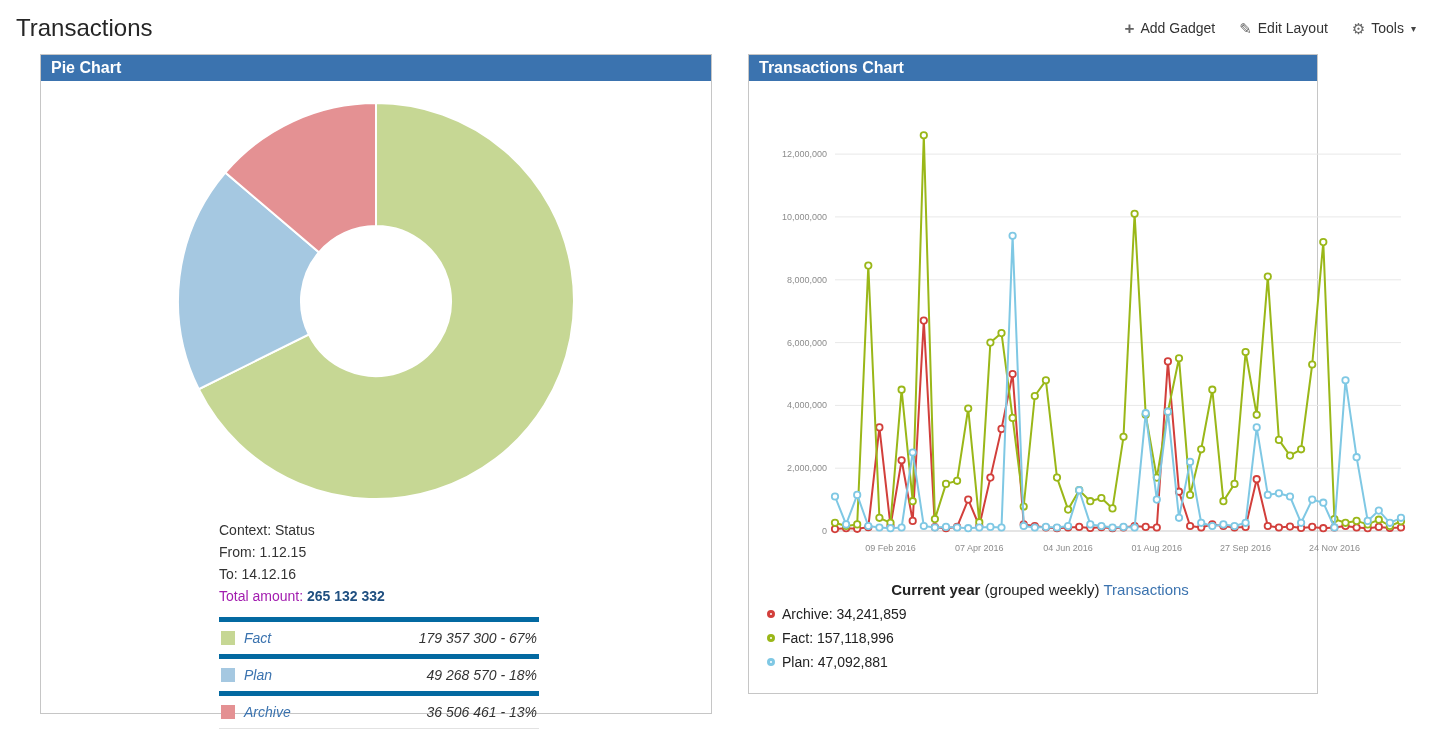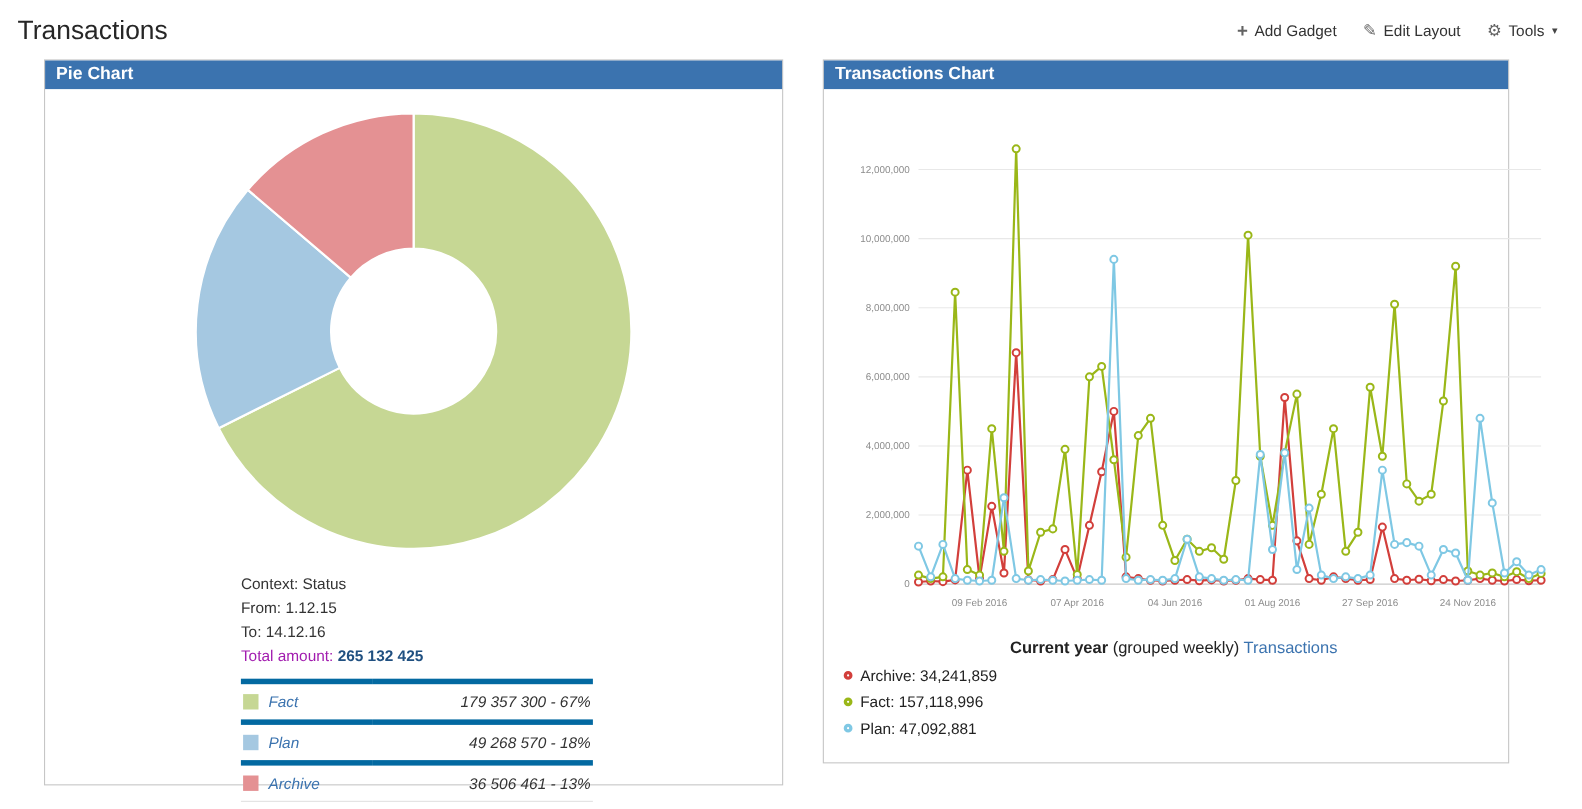--- a/index.html
+++ b/index.html
@@ -29,21 +29,21 @@
   .blue-label { color:#a21caf; }
   .total-value { color:#205081; font-weight:bold; }
   .pie-legend { margin:10px 0 0 178px; width:320px; border-collapse:collapse;
     font-size:14px; border-bottom:1px solid #e2e2e2; }
   .pie-legend tr { border-top:5px solid #0369a1;font-style:italic; }
   .pie-legend td { padding:8px 2px; }
   .pie-legend td.val { text-align:right; color:#333; }
   .swatch { display:inline-block; width:14px; height:14px; margin-right:9px; vertical-align:-2px; }
   .legend-link { color:#3b73af; }
 
-  .tx-gadget { width:624px; height:640px; }
+  .tx-gadget { width:570px; height:640px; }
   .tx-body { padding:16px 4px 0 8px; }
   #line-svg { display:block; }
   svg text { font-family:"Liberation Sans", sans-serif; }
   .tx-caption { margin:14px 0 4px 10px; font-size:15px; color:#222;text-align:center; }
   .cap-bold { font-weight:bold; }
   .cap-link { color:#3b73af; }
   .tx-legend { margin:4px 0 0 10px; }
   .tx-legend-item { display:flex; align-items:center; gap:7px; font-size:14px;
     color:#222; padding:4px 0; cursor:pointer; }
   .ring { width:8px; height:8px; border-radius:50%; border:3px solid #000; background:#fff; flex:0 0 auto; }
@@ -88,21 +88,21 @@
         <div class="info-line">
           <span>From:</span>
           <span>1.12.15</span>
         </div>
         <div class="info-line">
           <span>To:</span>
           <span>14.12.16</span>
         </div>
         <div class="info-line">
           <span class="blue-label">Total amount:</span>
-          <span class="total-value">265 132 425</span>
+          <span class="total-value">265 132 332</span>
         </div>
       </div>
       <table class="pie-legend">
         <tbody>
             <tr>
               <td><span class="swatch" style="background:#c6d794"></span><a href="#" class="legend-link">Fact</a></td>
               <td class="val">179 357 300 - 67%</td>
             </tr>
             <tr>
               <td><span class="swatch" style="background:#a5c8e1"></span><a href="#" class="legend-link">Plan</a></td>

